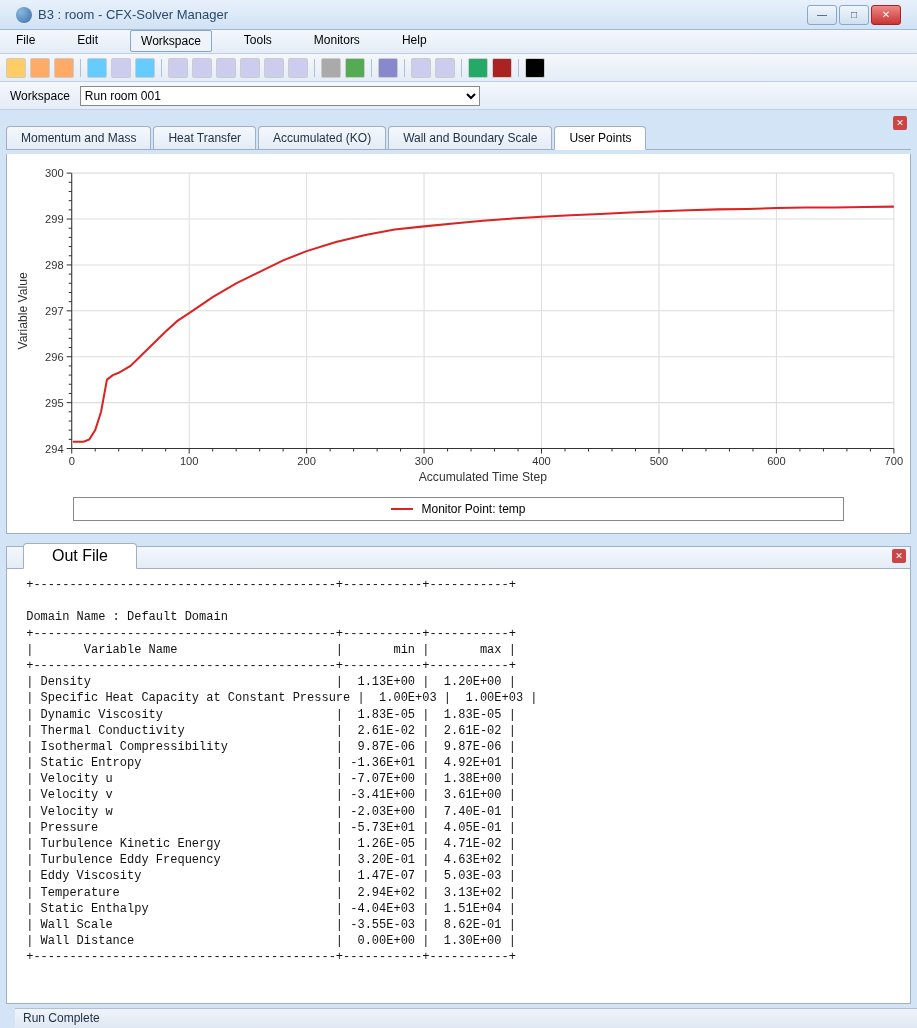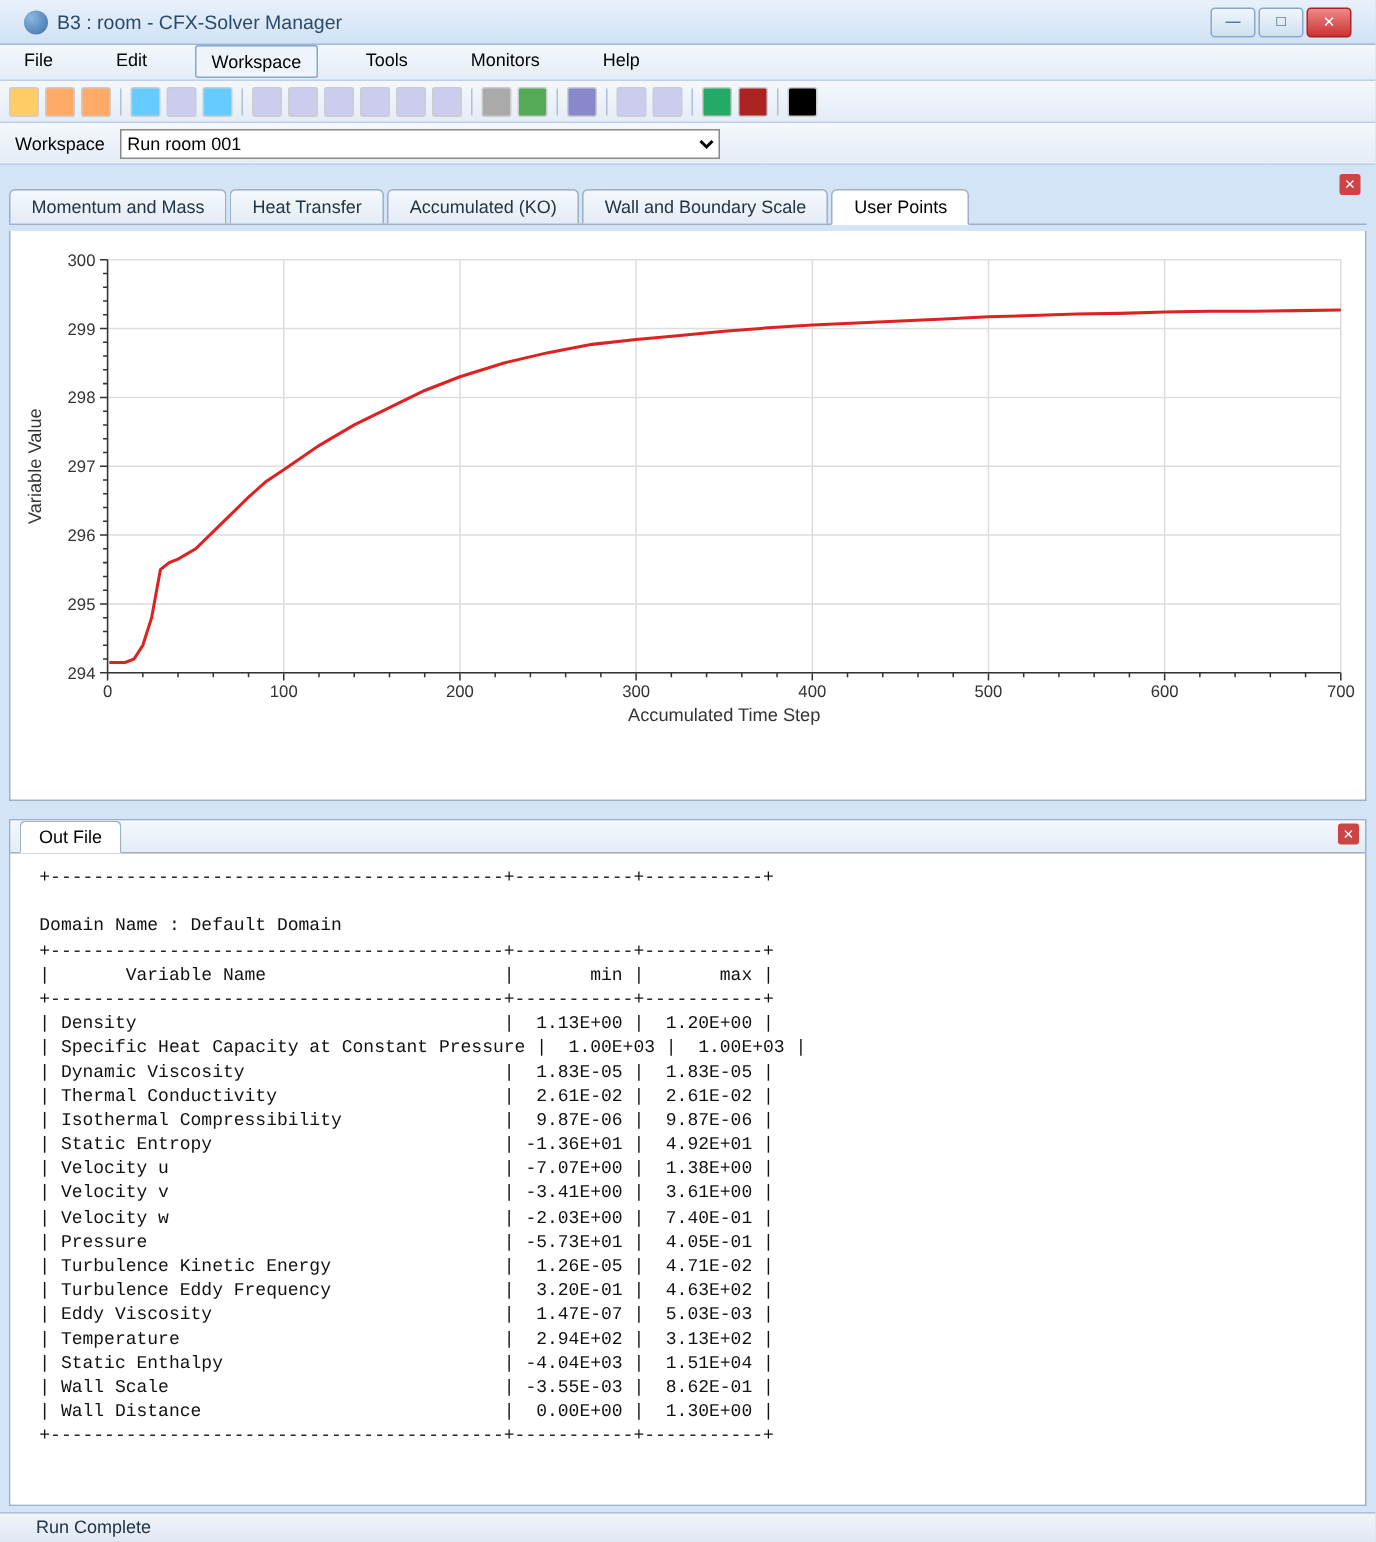--- a/index.html
+++ b/index.html
@@ -40,26 +40,26 @@
   .chart-panel { background:#fff; border:1px solid #a0b0c4; border-top:none; flex:0 0 auto; height:380px; padding:6px; position:relative;}
   .chart-svg { width:100%; height:330px; }
   .legend-box { border:1px solid #888; margin:4px 60px 0; height:24px; display:flex; align-items:center; justify-content:center; gap:8px; font-size:12px;}
   .legend-box .swatch { width:22px; height:0; border-top:2px solid #d22;}
   
   .section-break { height:4px;}
   
   
   .out-panel { flex:1 1 auto; display:flex; flex-direction:column; border:1px solid #a0b0c4; min-height:0;}
   .out-tabrow { display:flex; align-items:flex-end; height:22px; border-bottom:1px solid #a0b0c4; position:relative; background:linear-gradient(#f4f8fc,#e4ecf6);}
-  .out-tab { padding:3px 12px; background:#fff; border:1px solid #a0b0c4; border-bottom:1px solid #fff; border-radius:4px 4px 0 0; margin-left:6px; font-size:12px; position:relative; top:1px;}
+  .out-tab { padding:3px 28px; background:#fff; border:1px solid #a0b0c4; border-bottom:1px solid #fff; border-radius:4px 4px 0 0; margin-left:16px; font-size:16px; position:relative; top:1px;}
   .out-tabrow .xclose { position:absolute; right:4px; top:2px; width:14px; height:14px; background:#c44; color:#fff; font-size:9px; display:flex; align-items:center; justify-content:center; cursor:pointer; border-radius:2px;}
   .out-body { flex:1; background:#fff; overflow-y:scroll; padding:8px 12px; font-family:"Courier New", monospace; font-size:12px; line-height:1.35; white-space:pre; color:#111;}
   
   
-  .status { height:20px; background:linear-gradient(#f0f4fa,#e0e8f4); border-top:1px solid #b0c0d4; padding:2px 24px; font-size:12px; color:#234;}
+  .status { height:20px; background:linear-gradient(#f0f4fa,#e0e8f4); border-top:1px solid #b0c0d4; padding:2px 8px; font-size:12px; color:#234;margin-left:15px;}
   
   .axis-text { font-size:11px; fill:#333;}
   .axis-label { font-size:12px; fill:#333;}
   .grid-line { stroke:#ddd; stroke-width:1;}
   .axis-line { stroke:#333; stroke-width:1;}
   .tick { stroke:#333; stroke-width:1;}
 </style>
 </head>
 <body>
 
@@ -228,20 +228,24 @@
         <line class="tick" x1="55" x2="58" y1="46.26666666668007" y2="46.26666666668007"></line>
         <line class="tick" x1="55" x2="58" y1="37.200000000013915" y2="37.200000000013915"></line>
         <line class="tick" x1="55" x2="58" y1="28.133333333347764" y2="28.133333333347764"></line>
         <line class="tick" x1="55" x2="58" y1="19.066666666681613" y2="19.066666666681613"></line>
         <line class="axis-line" x1="58" x2="870" y1="282" y2="282"></line>
         <line class="axis-line" x1="58" x2="58" y1="10" y2="282"></line>
         <path d="M59.16,275.200000000001L63.8,275.200000000001L69.6,275.200000000001L75.4,272.93333333333385L81.2,263.8666666666677L87,245.73333333333284L92.8,214L98.6,209.46666666666565L104.4,207.20000000000104L116,200.3999999999995L127.6,189.06666666666615L139.2,177.7333333333328L150.8,166.3999999999995L162.39999999999998,155.97333333333458L174,148.2666666666672L197.2,132.39999999999947L220.4,118.79999999999899L243.6,107.46666666666562L266.79999999999995,96.1333333333323L290,87.06666666666615L319,78L348,71.20000000000101L377,65.76000000000084L406,62.58666666666778L435,59.8666666666677L464,57.14666666666761L493,54.88000000000039L522,53.06666666666615L551,51.70666666666739L580,50.34666666666607L609,48.986666666667304L638,47.626666666665926L667,46.720000000000084L696,45.81333333333424L725,45.35999999999876L754,44.45333333333292L783,44L812,44L841,43.54666666666708L870,43.09333333333416" fill="none" stroke="#d22" stroke-width="2"></path>
         <text class="axis-label" x="464" y="314" text-anchor="middle">Accumulated Time Step</text>
         <text class="axis-label" x="14" y="146" text-anchor="middle" transform="rotate(-90 14 146)">Variable Value</text>
       </svg>
+    <div class="legend-box">
+      <span class="swatch"></span>
+      <span>Monitor Point: temp</span>
+    </div>
   </div>
 
   <div class="section-break"></div>
 
   <div class="out-panel">
     <div class="out-tabrow">
       <div class="out-tab">Out File</div>
       <div class="xclose">✕</div>
     </div>
     <div class="out-body" id="out-body"> +------------------------------------------+-----------+-----------+

